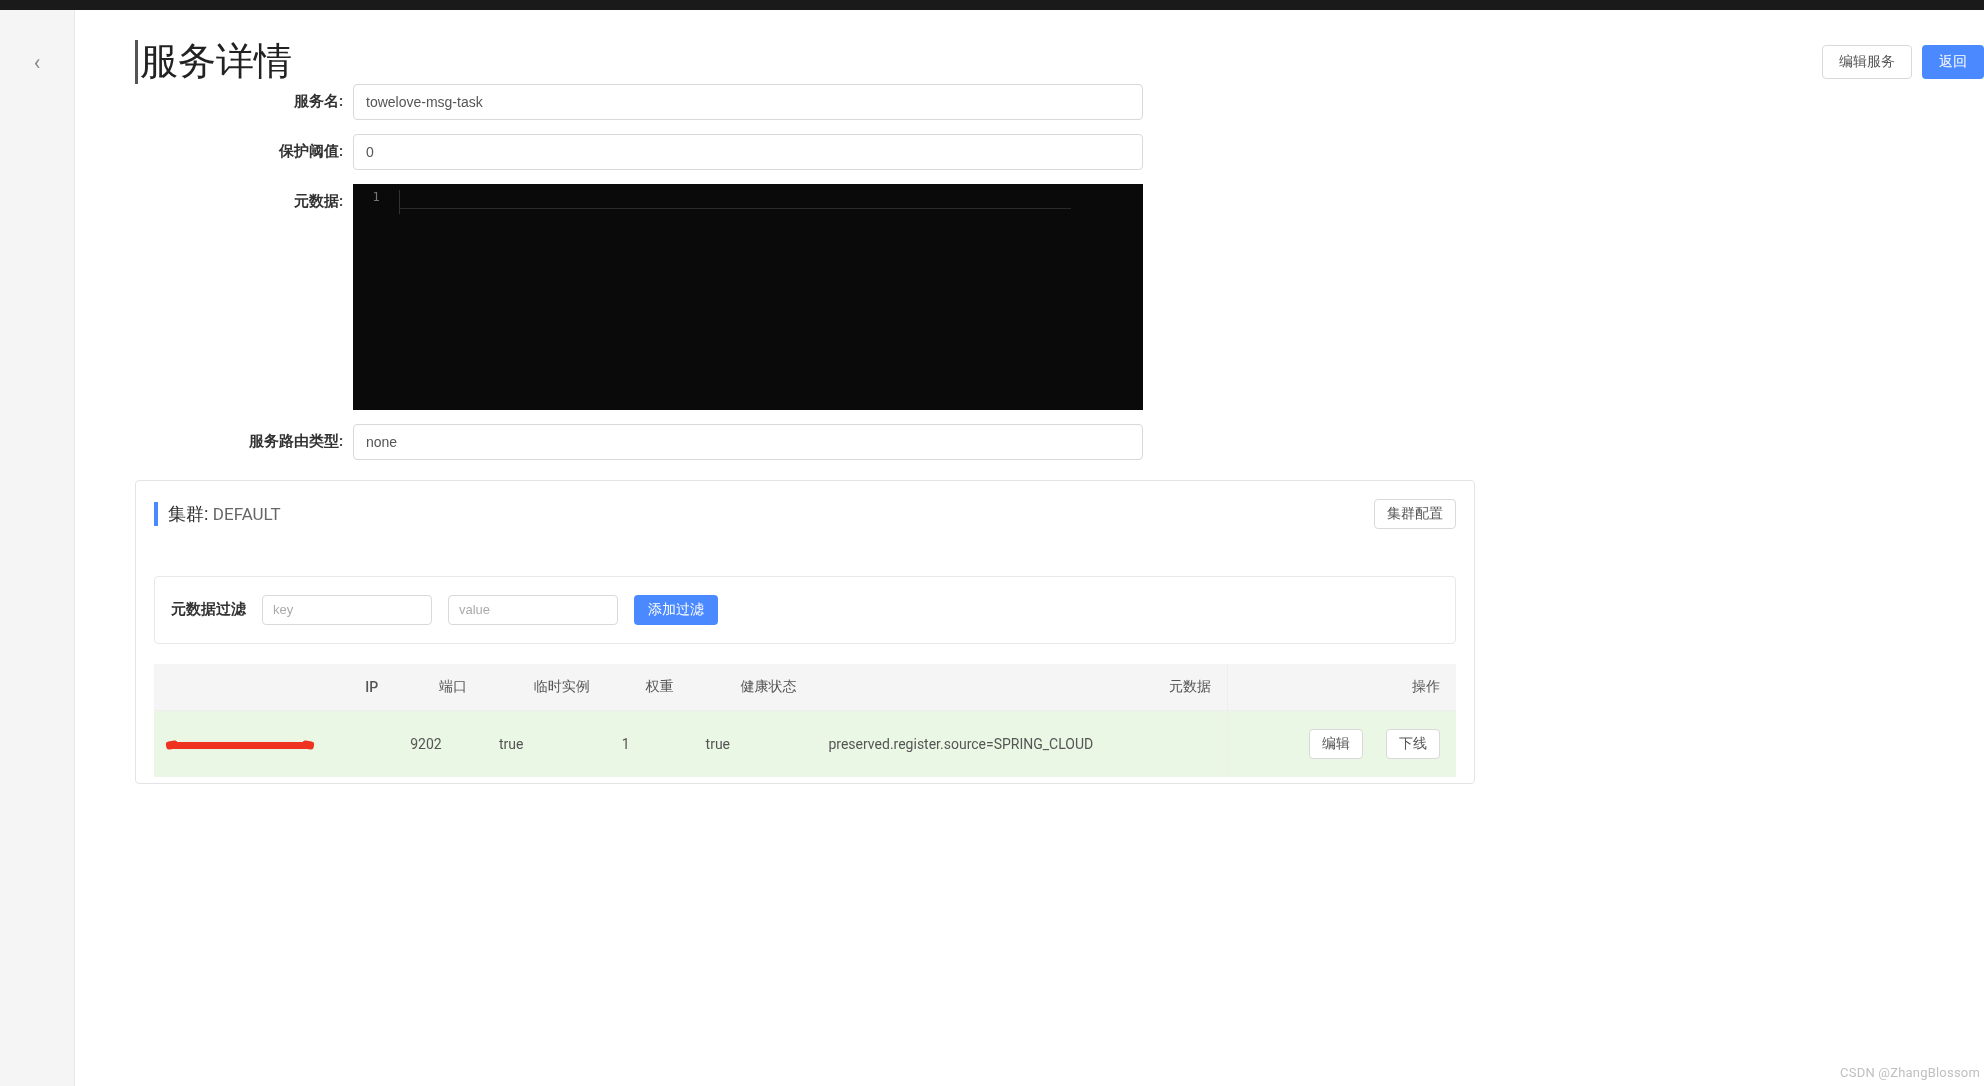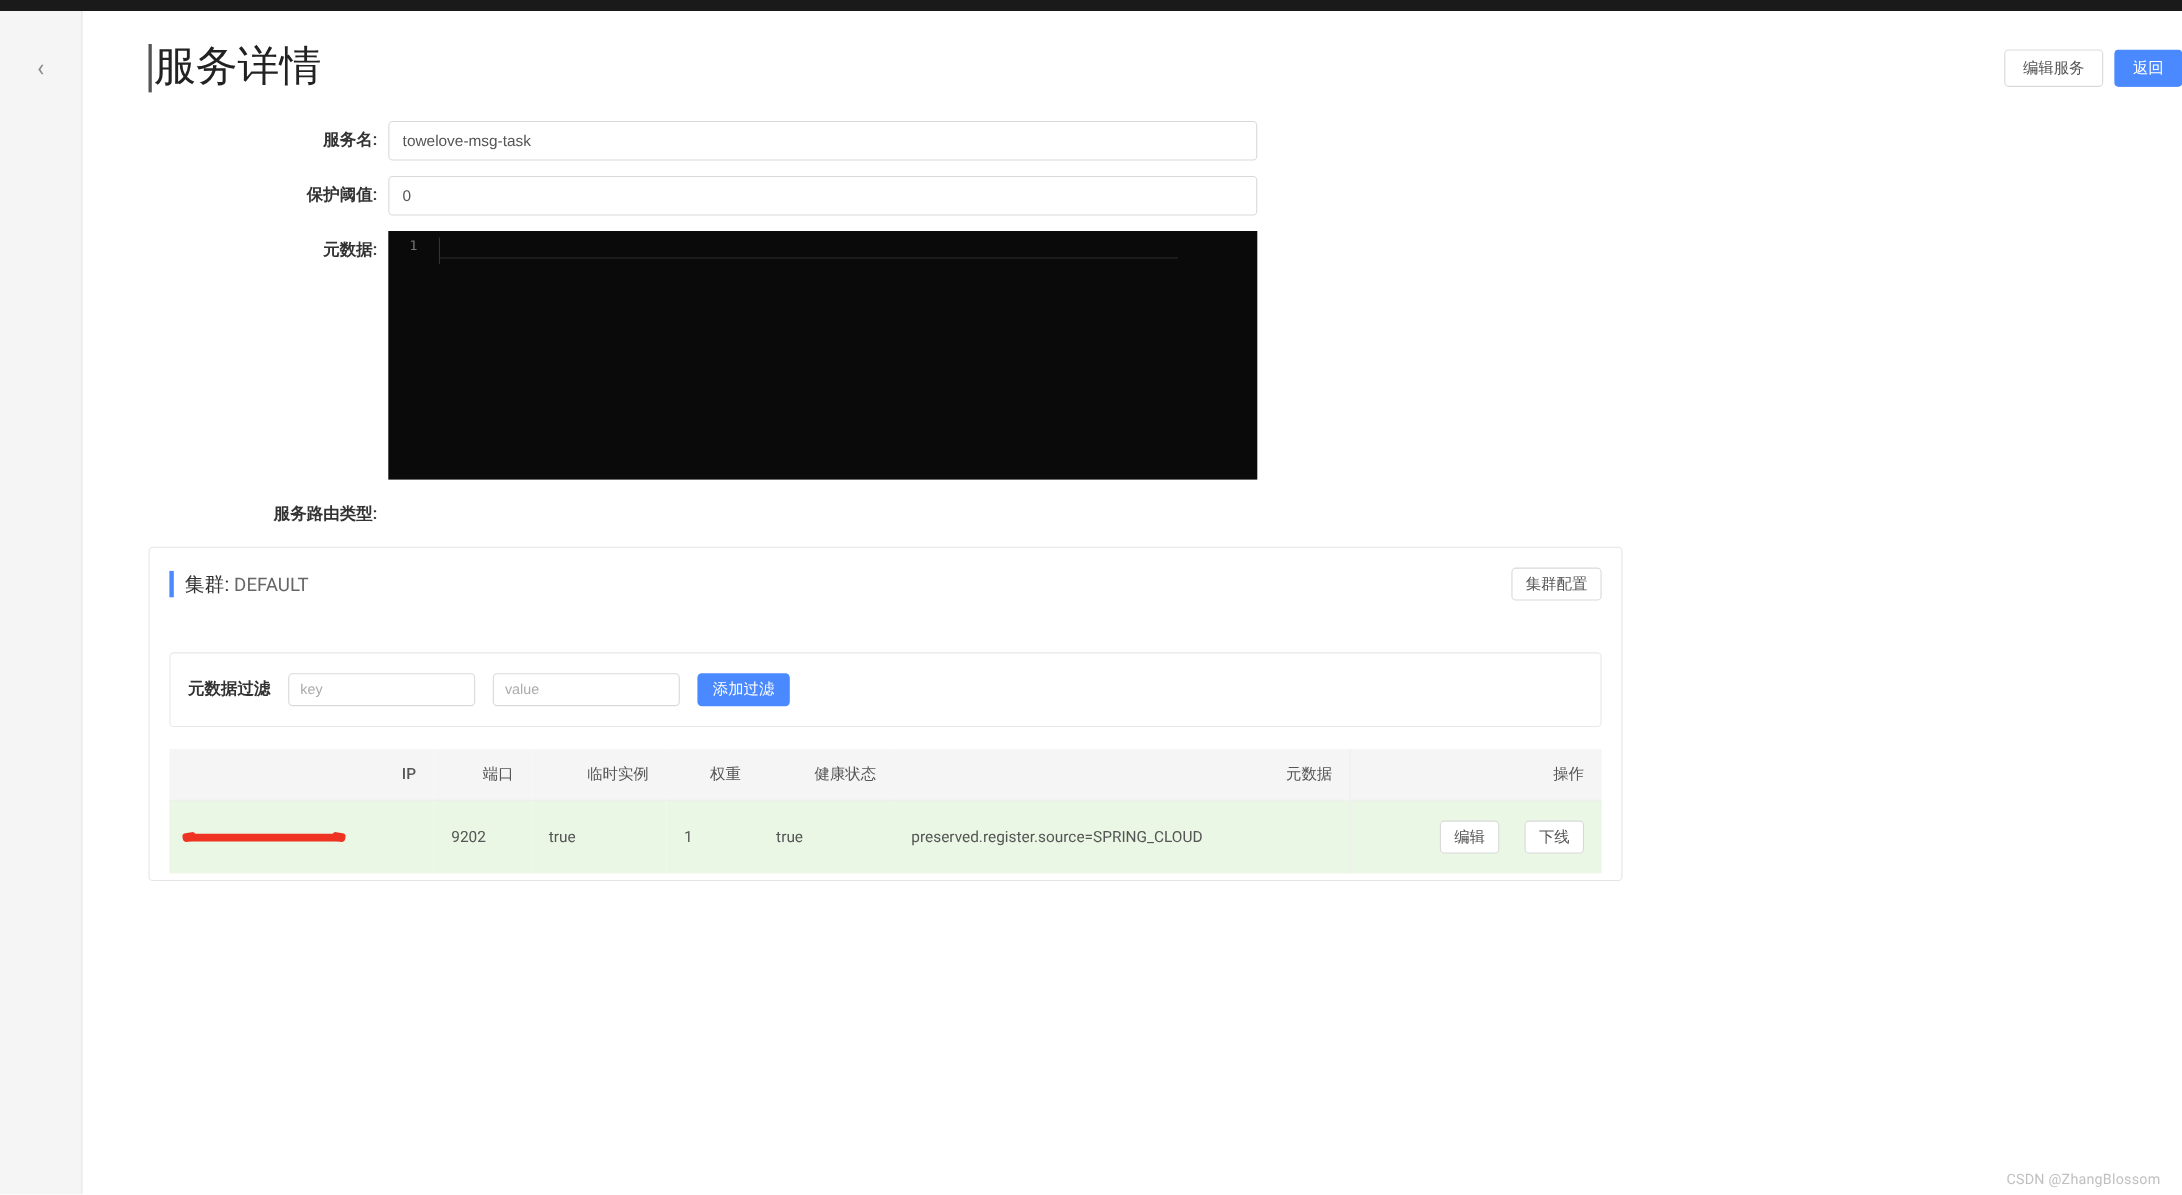--- a/index.html
+++ b/index.html
@@ -9,21 +9,21 @@
   .left-rail { width: 75px; background: #f5f5f5; border-right: 1px solid #e8e8e8; padding-top: 40px; display:flex; justify-content:center; }
   .left-rail .chev { font-size: 22px; color: #888; cursor: pointer; user-select:none; }
   .main { flex: 1; padding: 30px 0 20px 60px; overflow-y: auto; }
   .header-row { display:flex; align-items:center; justify-content: space-between; padding-right: 0; }
   .page-title { font-size: 38px; font-weight: 400; color: #222; border-left: 3px solid #555; padding-left: 2px; line-height: 1.15;}
   .header-actions { display:flex; gap:10px; padding-right: 0; }
   .btn { display:inline-flex; align-items:center; justify-content:center; height:34px; padding: 0 16px; border-radius: 4px; font-size: 14px; cursor:pointer; border:1px solid transparent; }
   .btn-default { background:#fff; border-color:#d9d9d9; color:#555; }
   .btn-primary { background:#4a89ff; color:#fff; }
   .btn-primary-sm { background:#4a89ff; color:#fff; height: 30px; padding: 0 14px; border-radius:4px; border:none; font-size:14px; cursor:pointer;}
-  .form-area { margin-top: 26px; }
+  .form-area { }
   .form-row { display:flex; align-items:flex-start; margin-bottom: 14px; }
   .form-label { width: 218px; text-align: right; font-size: 15px; color:#333; font-weight:600; padding-top: 8px; padding-right: 10px; }
   .form-control { width: 790px; }
   .text-input { width:100%; height:36px; border:1px solid #d9d9d9; border-radius:4px; padding: 0 12px; font-size:14px; background:#fff; color:#555; }
   .text-input[readonly] { background:#fff; }
   .code-editor { width:100%; height:226px; background:#0a0a0a; border-radius:0; position:relative; font-family: Menlo, Consolas, monospace; }
   .code-gutter { position:absolute; top:6px; left:0; width:46px; text-align:center; color:#777; font-size:12px; }
   .code-gutter-border { position:absolute; top:0; left:46px; bottom:0; width:1px; background:#333; height: 24px; top: 6px;}
   .code-top-line { position:absolute; top:24px; left:46px; right:72px; height:1px; background:#2a2a2a;}
   .cluster-panel { margin-top: 20px; border:1px solid #e4e4e4; border-radius:4px; padding: 18px 18px 6px 18px; margin-right: 0; width: calc(100% - 0px); max-width: 1340px; }
@@ -37,21 +37,21 @@
   table.data { width:100%; border-collapse: collapse; }
   table.data th { background:#f5f5f5; text-align:right; padding:14px 16px; font-weight:500; color:#555; font-size:14px; border-bottom:1px solid #eee;}
   table.data td { padding:18px 16px; font-size:14px; color:#555; }
   tr.healthy { background:#e9f7e4; }
   .row-actions { display:flex; gap:23px; justify-content:flex-end; }
   .btn-sm { height:30px; padding:0 12px; border:1px solid #d9d9d9; background:#fff; border-radius:4px; font-size:14px; color:#555; cursor:pointer; }
   .ip-redact { display:inline-block; width:140px; height:7px; background:#e32; border-radius:3px; position:relative;}
   .ip-redact::before, .ip-redact::after { content:""; position:absolute; width:12px; height:8px; background:#e32; border-radius:3px; top:-1px;}
   .ip-redact::before{ left:-4px; transform:rotate(-10deg);}
   .ip-redact::after{ right:-4px; transform:rotate(10deg);}
-  .watermark { position:fixed; right:20px; bottom:6px; color:#c0c0c0; font-size:13px; letter-spacing:0.2px;}
+  .watermark { position:fixed; right:4px; bottom:6px; color:#c0c0c0; font-size:13px; letter-spacing:0.2px;}
   .th-op, .td-op { border-left: 1px solid #eee;}
 </style>
 </head>
 <body>
 
 <div class="top-black-bar"></div>
 
 <div class="layout">
   <aside class="left-rail">
     <span class="chev">‹</span>
@@ -90,20 +90,23 @@
           <div class="code-editor">
             <div class="code-gutter">1</div>
             <div class="code-gutter-border"></div>
             <div class="code-top-line"></div>
           </div>
         </div>
       </div>
 
       <div class="form-row">
         <label class="form-label">服务路由类型:</label>
+        <div class="form-control">
+          <input class="text-input" readonly="" value="none" style="">
+        </div>
       </div>
 
     </div>
 
     <section class="cluster-panel">
       <div class="cluster-head">
         <div class="cluster-title">
           <span>集群:</span>
           <span class="cname">DEFAULT</span>
         </div>

